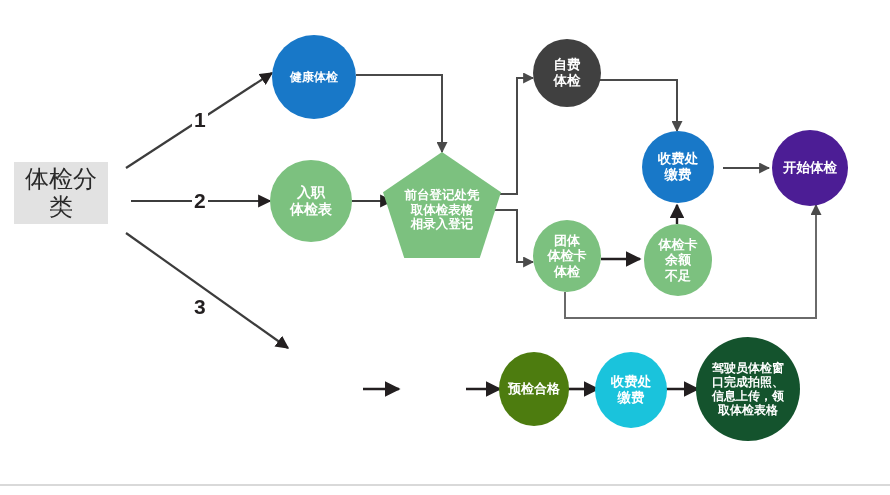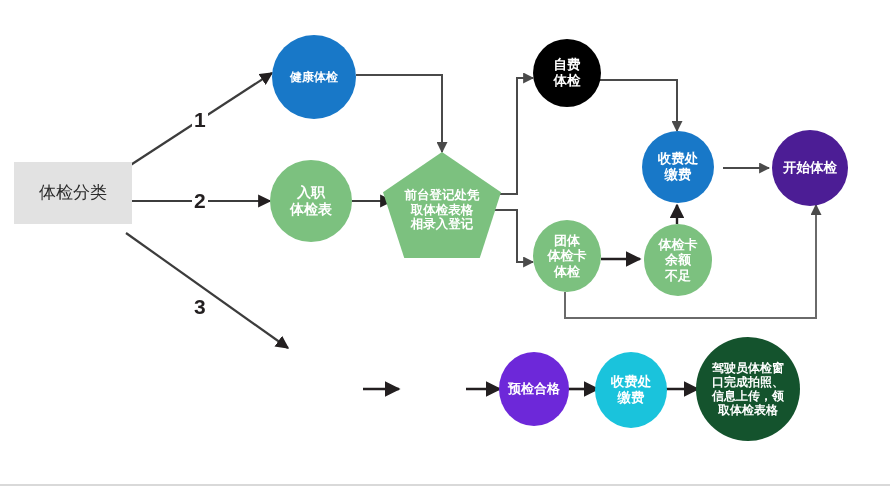--- a/index.html
+++ b/index.html
@@ -107,21 +107,21 @@
     <path d="M 723 168 L 769 168" fill="none" stroke="#4a4a4a" stroke-width="2" marker-end="url(#arrow-thin)"></path>
 
     <path d="M 565 292 L 565 318 L 816 318 L 816 205" fill="none" stroke="#6a6a6a" stroke-width="2" marker-end="url(#arrow-thin)"></path>
 
     <path d="M 363 389 L 399 389" fill="none" stroke="#231f20" stroke-width="2.6" marker-end="url(#arrow)"></path>
     <path d="M 466 389 L 500 389" fill="none" stroke="#231f20" stroke-width="2.6" marker-end="url(#arrow)"></path>
     <path d="M 566 389 L 598 389" fill="none" stroke="#231f20" stroke-width="2.6" marker-end="url(#arrow)"></path>
     <path d="M 664 389 L 698 389" fill="none" stroke="#231f20" stroke-width="2.6" marker-end="url(#arrow)"></path>
   </svg>
 
-  <div class="node rect-node" style="left:14px; top:162px; width:118px; height:62px; font-size:17px;">
+  <div class="node rect-node" style="left:14px; top:162px; width:94px; height:62px; font-size:24px;">
     <span class="node-label">体检分类</span>
   </div>
 
   <div class="branch-num" style="left:192px; top:109px;">1</div>
   <div class="branch-num" style="left:192px; top:190px;">2</div>
   <div class="branch-num" style="left:192px; top:296px;">3</div>
 
   <div class="node circle" style="left:272px; top:35px; width:84px; height:84px; background:#1878c8; font-size:12px;">
     <span class="node-label">健康体检</span>
   </div>
@@ -130,21 +130,21 @@
     <span class="node-label">入职
 体检表</span>
   </div>
 
   <div class="node pentagon" style="left:383px; top:152px; width:118px; height:106px; background:#7cc17f; font-size:12.5px;">
     <span class="node-label" style="margin-top:10px;">前台登记处凭
 取体检表格
 相录入登记</span>
   </div>
 
-  <div class="node circle" style="left:533px; top:39px; width:68px; height:68px; background:#000000; font-size:13.5px;">
+  <div class="node circle" style="left:533px; top:39px; width:68px; height:68px; background:#404040; font-size:13.5px;">
     <span class="node-label">自费
 体检</span>
   </div>
 
   <div class="node circle" style="left:533px; top:220px; width:68px; height:72px; background:#7cc17f; font-size:13px;">
     <span class="node-label">团体
 体检卡
 体检</span>
   </div>
 
@@ -158,21 +158,21 @@
 余额
 不足</span>
   </div>
 
   <div class="node circle" style="left:772px; top:130px; width:76px; height:76px; background:#4c1d95; font-size:13.5px;">
     <span class="node-label">开始体检</span>
   </div>
 
 
 
-  <div class="node circle" style="left:499px; top:352px; width:70px; height:74px; background:#6d28d9; font-size:13px;text-align:right;">
+  <div class="node circle" style="left:499px; top:352px; width:70px; height:74px; background:#4d7c0f; font-size:13px;text-align:right;">
     <span class="node-label">预检合格</span>
   </div>
 
   <div class="node circle" style="left:595px; top:352px; width:72px; height:76px; background:#1ac3dc; font-size:13.5px;">
     <span class="node-label">收费处
 缴费</span>
   </div>
 
   <div class="node circle" style="left:696px; top:337px; width:104px; height:104px; background:#14532d; font-size:12px;">
     <span class="node-label">驾驶员体检窗

